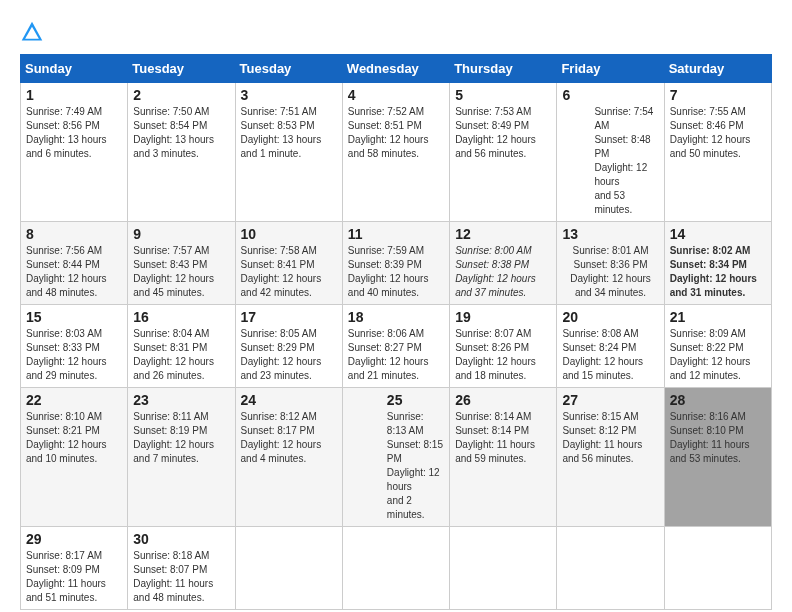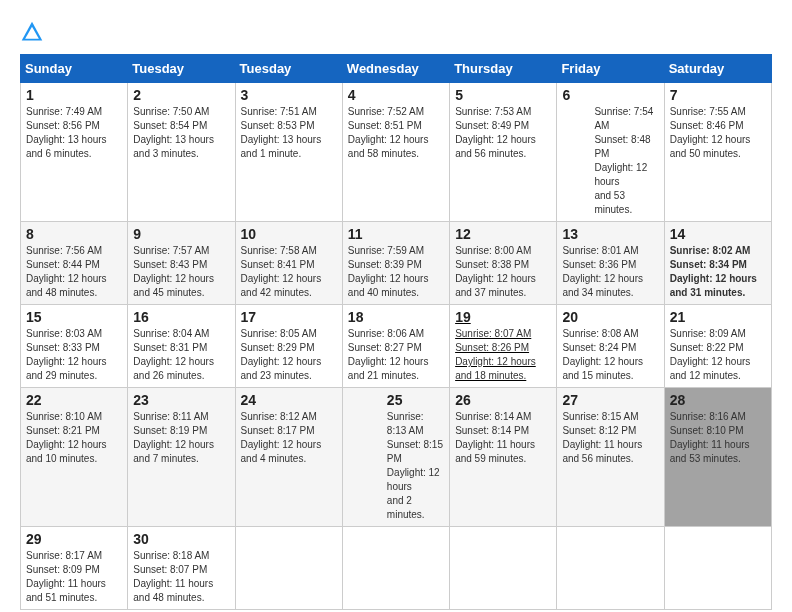--- a/index.html
+++ b/index.html
@@ -176,28 +176,28 @@
         </td>
         <td style="background: rgb(245, 245, 245);">
           <span class="day-number">11</span>
           <div class="day-detail" style="white-space: pre-line;">Sunrise: 7:59 AM
 Sunset: 8:39 PM
 Daylight: 12 hours
 and 40 minutes.</div>
         </td>
         <td style="background: rgb(245, 245, 245);">
           <span class="day-number">12</span>
-          <div class="day-detail" style="white-space: pre-line;">Sunrise: 8:00 AM
+          <div class="day-detail" style="white-space: pre-line; font-style: italic;">Sunrise: 8:00 AM
 Sunset: 8:38 PM
 Daylight: 12 hours
 and 37 minutes.</div>
         </td>
         <td style="background: rgb(245, 245, 245);">
           <span class="day-number">13</span>
-          <div class="day-detail" style="white-space: pre-line;">Sunrise: 8:01 AM
+          <div class="day-detail" style="white-space: pre-line; text-align: center;">Sunrise: 8:01 AM
 Sunset: 8:36 PM
 Daylight: 12 hours
 and 34 minutes.</div>
         </td>
         <td style="background: rgb(245, 245, 245);">
           <span class="day-number">14</span>
           <div class="day-detail" style="white-space: pre-line; font-weight: bold;">Sunrise: 8:02 AM
 Sunset: 8:34 PM
 Daylight: 12 hours
 and 31 minutes.</div>
@@ -225,21 +225,21 @@
 Daylight: 12 hours
 and 23 minutes.</div>
         </td>
         <td style="background: rgb(255, 255, 255);">
           <span class="day-number">18</span>
           <div class="day-detail" style="white-space: pre-line;">Sunrise: 8:06 AM
 Sunset: 8:27 PM
 Daylight: 12 hours
 and 21 minutes.</div>
         </td>
-        <td style="background: rgb(255, 255, 255); text-decoration: underline;">
+        <td style="background: rgb(255, 255, 255);">
           <span class="day-number">19</span>
           <div class="day-detail" style="white-space: pre-line;">Sunrise: 8:07 AM
 Sunset: 8:26 PM
 Daylight: 12 hours
 and 18 minutes.</div>
         </td>
         <td style="background: rgb(255, 255, 255);">
           <span class="day-number">20</span>
           <div class="day-detail" style="white-space: pre-line;">Sunrise: 8:08 AM
 Sunset: 8:24 PM

